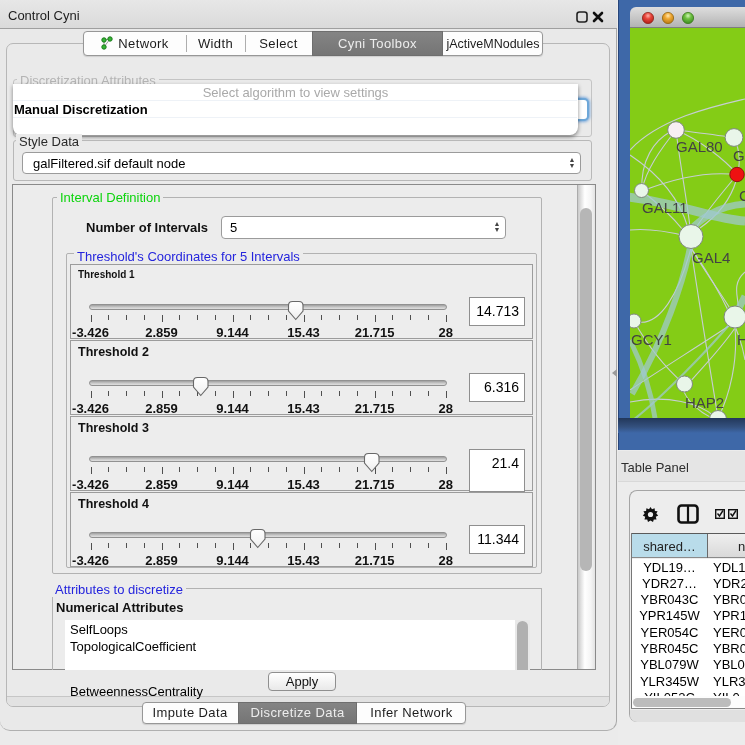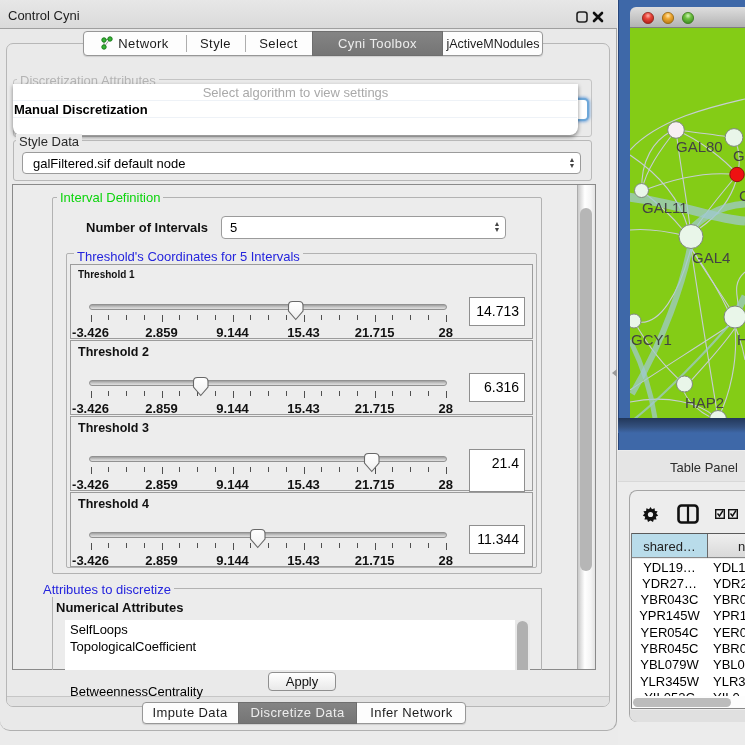--- a/index.html
+++ b/index.html
@@ -28,21 +28,21 @@
  border-radius:0 0 6px 6px;border-top:1px solid #c6c6c6;"></div>
 
 <div class="abs" style="left:83px;top:31px;width:460px;height:25px;background:#fdfdfd;border:1px solid #979797;border-radius:4px;box-shadow:0 1px 1px rgba(0,0,0,0.12);"></div>
 <div class="abs" style="left:83px;top:31px;width:103px;height:25px;line-height:25px;text-align:center;font-size:13px;letter-spacing:0.4px;color:#1c1c1c;"><svg style="vertical-align:-3px;margin-right:4px" width="14" height="15" viewBox="0 0 14 15">
         <path d="M4 4 L10 3 M4 4 L4 11 M4 11 L10 3" stroke="#9a9a9a" stroke-width="1"></path>
         <circle cx="4" cy="4" r="2.2" fill="#35b535" stroke="#1c7a1c"></circle>
         <circle cx="10" cy="3" r="2.2" fill="#35b535" stroke="#1c7a1c"></circle>
         <circle cx="4" cy="11" r="2.2" fill="#35b535" stroke="#1c7a1c"></circle>
       </svg>Network</div>
 <div class="abs" style="left:186px;top:35px;width:1px;height:17px;background:#aeaeae;"></div>
-<div class="abs" style="left:186px;top:31px;width:59px;height:25px;line-height:25px;text-align:center;font-size:13px;letter-spacing:0.4px;color:#1c1c1c;">Style</div>
+<div class="abs" style="left:186px;top:31px;width:59px;height:25px;line-height:25px;text-align:center;font-size:13px;letter-spacing:0.4px;color:#1c1c1c;">Width</div>
 <div class="abs" style="left:245px;top:35px;width:1px;height:17px;background:#aeaeae;"></div>
 <div class="abs" style="left:245px;top:31px;width:67px;height:25px;line-height:25px;text-align:center;font-size:13px;letter-spacing:0.4px;color:#1c1c1c;">Select</div>
 <div class="abs" style="left:312px;top:31px;width:131px;height:25px;background:linear-gradient(#848484,#757575);border:1px solid #6e6e6e;"></div>
 <div class="abs" style="left:312px;top:31px;width:131px;height:25px;line-height:25px;text-align:center;font-size:13px;letter-spacing:0.4px;color:#ededed;">Cyni Toolbox</div>
 <div class="abs" style="left:443px;top:31px;width:100px;height:25px;line-height:25px;text-align:center;font-size:13px;letter-spacing:0.4px;color:#1c1c1c;"><span style="letter-spacing:0;font-size:12.5px">jActiveMNodules</span></div>
 
 <div class="abs" style="left:13px;top:79px;width:579px;height:58px;border:1px solid #c4c4c4;border-radius:3px;"></div>
 <div class="abs" style="left:17px;top:73px;background:#eaeaea;padding:0 3px;font-size:13px;color:#b4b4b4;">Discretization Attributes</div>
 
 <div class="abs" style="left:560px;top:98px;width:29px;height:23px;background:#fff;border:2px solid #6ea7d8;border-radius:5px;box-shadow:0 0 3px 1px rgba(90,150,215,0.8);"></div>
@@ -236,21 +236,21 @@
  <stop offset="0" stop-color="#ffffff"></stop>
           <stop offset="0.6" stop-color="#f6f6f6"></stop>
           <stop offset="1" stop-color="#ececec"></stop>
         </linearGradient>
       </defs>
  <path d="M1.5 5.5 Q1.5 1.5 5.5 1.5 L12 1.5 Q16 1.5 16 5.5 L16 11 L8.75 19.5 L1.5 11 Z" fill="url(#th4)" stroke="#686868" stroke-width="1.1"></path>
     </svg>
 <div class="abs" style="left:469px;top:525px;width:56px;height:29px;background:#fff;border:1px solid #8f8f8f;line-height:27px;text-align:right;padding-right:5px;font-size:14px;color:#000;">11.344</div>
 
 <div class="abs" style="left:52px;top:588px;width:490px;height:82px;border:1px solid #b2b2b2;border-bottom:none;"></div>
-<div class="abs" style="left:40px;top:582px;background:#ececec;padding:0 3px;font-size:13px;color:#2424dd;">Attributes to discretize</div>
+<div class="abs" style="left:52px;top:582px;background:#ececec;padding:0 3px;font-size:13px;color:#2424dd;">Attributes to discretize</div>
 <div class="abs" style="left:56px;top:600px;font-size:13px;font-weight:bold;color:#111;">Numerical Attributes</div>
 <div class="abs" style="left:65px;top:620px;width:450px;height:50px;background:#fff;"></div>
 <div class="abs" style="left:70px;top:622px;font-size:13px;color:#000;">SelfLoops</div>
 <div class="abs" style="left:70px;top:639px;font-size:13px;color:#000;">TopologicalCoefficient</div>
 <div class="abs" style="left:70px;top:656px;font-size:13px;color:#000;margin-top:28px;">BetweennessCentrality</div>
 <div class="abs" style="left:515px;top:620px;width:15px;height:50px;background:#e8e8e8;"></div>
 <div class="abs" style="left:517px;top:621px;width:11px;height:49px;background:#b0b0b0;border-radius:6px 6px 0 0;"></div>
 
 <div class="abs" style="left:268px;top:672px;width:68px;height:19px;background:linear-gradient(#ffffff,#e9e9e9);border:1px solid #8f8f8f;border-radius:4px;line-height:18px;text-align:center;font-size:13px;color:#111;">Apply</div>
 
@@ -351,21 +351,21 @@
   <text x="631" y="345">GCY1</text>
   <text x="737" y="345">H</text>
   <text x="685" y="408">HAP2</text>
  </g>
 </g>
 </svg>
 </div>
 
 <div class="abs" style="left:618px;top:450px;width:127px;height:295px;background:#ececec;"></div>
 <div class="abs" style="left:618px;top:451px;width:127px;height:31px;background:#e5e5e5;border-bottom:1px solid #d8d8d8;"></div>
-<div class="abs" style="left:670px;top:460px;font-size:13px;color:#2e2e2e;">Table Panel</div>
+<div class="abs" style="left:621px;top:460px;font-size:13px;color:#2e2e2e;">Table Panel</div>
 
 <div class="abs" style="left:629px;top:490px;width:116px;height:232px;background:#ededed;border:1px solid #a5a5a5;border-right:none;border-radius:8px 0 0 8px;"></div>
 <div class="abs" style="left:630px;top:710px;width:115px;height:12px;background:#e0e0e0;border-radius:0 0 0 7px;"></div>
 
 <svg class="abs" style="left:642px;top:506px;" width="17" height="17" viewBox="0 0 17 17">
  <path d="M8.5 1 L10 3.2 L12.6 2.2 L12.9 4.9 L15.6 5.3 L14.3 7.6 L16.2 9.5 L13.8 10.8 L14.5 13.4 L11.8 13.4 L11 16 L8.5 14.4 L6 16 L5.2 13.4 L2.5 13.4 L3.2 10.8 L0.8 9.5 L2.7 7.6 L1.4 5.3 L4.1 4.9 L4.4 2.2 L7 3.2 Z" fill="#111"></path>
  <circle cx="8.5" cy="8.5" r="2.6" fill="#ededed"></circle>
 </svg>
 <svg class="abs" style="left:677px;top:504px;" width="22" height="20" viewBox="0 0 22 20">
  <rect x="1.5" y="1.5" width="19" height="17" rx="3" fill="none" stroke="#111" stroke-width="2.6"></rect>

